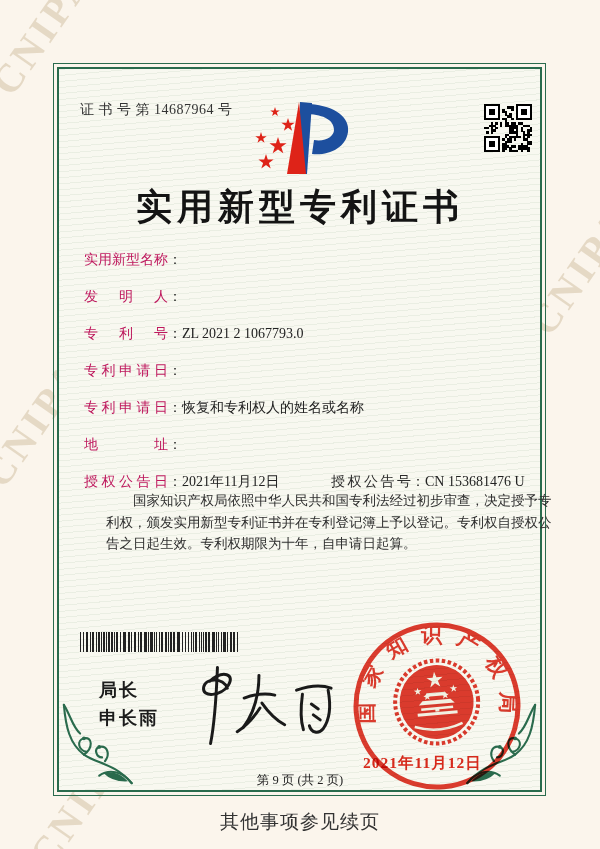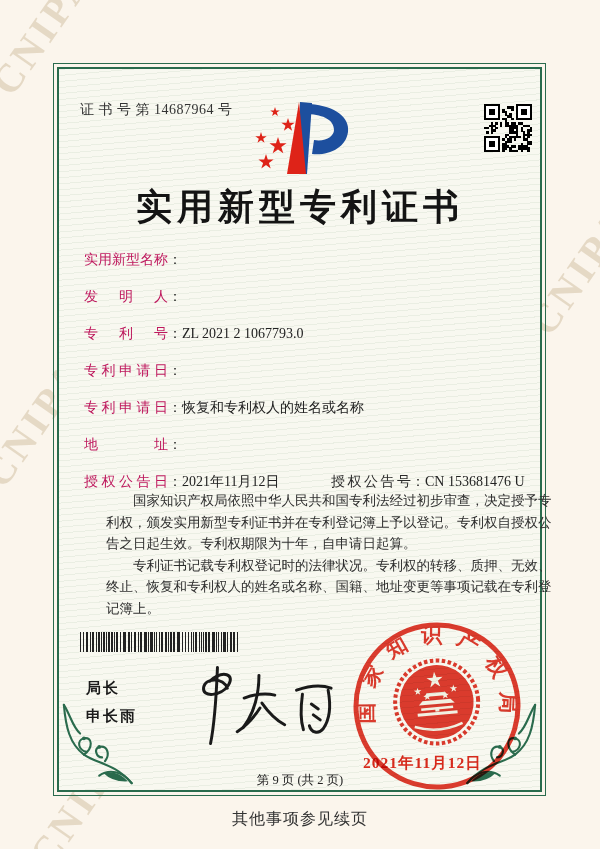--- a/index.html
+++ b/index.html
@@ -58,30 +58,30 @@
   .fvalue{flex:1 1 auto;color:#222;}
   .fvalue.fixed{flex:0 0 126px;}
   .flabel2{display:inline-block;width:80px;flex:0 0 80px;margin-left:23px;
     text-align:justify;text-align-last:justify;text-justify:inter-character;}
   
   .notice{position:absolute;left:92px;top:490px;width:456px;
     font-size:13.5px;line-height:21.5px;color:#2e2e2e;margin-left:14px;}
   .notice p{margin:0;text-indent:2em;}
   
   .barcode{position:absolute;left:80px;top:632px;width:162px;height:20px;}
-  .signatory{position:absolute;left:86px;top:676px;
-    font-family:Liberation Mono, monospace;
-    font-weight:700;font-size:15px;line-height:28px;letter-spacing:2px;color:#1c1c1c;}
+  .signatory{position:absolute;left:99px;top:676px;
+    font-family:Liberation Sans, sans-serif;
+    font-weight:700;font-size:18px;line-height:28px;letter-spacing:2px;color:#1c1c1c;}
   .sig-svg{position:absolute;left:172px;top:660px;width:168px;height:92px;}
   .seal{position:absolute;left:351px;top:620px;width:172px;height:172px;
     transform:rotate(-5deg);opacity:.92;mix-blend-mode:multiply;}
   .seal-date{position:absolute;left:363px;top:753px;font-size:15.5px;font-weight:700;
     letter-spacing:1px;color:var(--seal-red,#df2b1d);mix-blend-mode:multiply;}
   .page-info{position:absolute;left:0;right:0;top:772px;text-align:center;font-size:12.5px;color:#222;}
-  .cont-note{position:absolute;left:0;right:0;top:809px;text-align:center;font-size:16px;color:#333;letter-spacing:1px;}
+  .cont-note{position:absolute;left:0;right:0;top:809px;text-align:center;font-size:19px;color:#333;letter-spacing:1px;}
 </style>
 </head>
 <body style="--paper-cream: #fbf5ec; --border-green: #2a6b4d; --seal-red: #df2b1d; --logo-blue: #1d4f9e; --logo-red: #de2318; --ink: #2a2a2a;">
 
 <span class="wm w1">CNIPA</span>
 <span class="wm w2 faint">CNIPA</span>
 <span class="wm w3">CNIPA</span>
 <span class="wm w4">CNIPA</span>
 <span class="wm w5 faint">CNIPA</span>
 <span class="wm w6">CNIPA</span>
@@ -301,21 +301,20 @@
       <span class="fcolon">：</span>
     <span class="fvalue fixed">2021年11月12日</span>
     <span class="flabel2">授权公告号</span>
       <span class="fcolon">：</span>
     <span class="fvalue">CN 153681476 U</span>
   </div>
 </div>
 
 <div class="notice">
   <p>国家知识产权局依照中华人民共和国专利法经过初步审查，决定授予专利权，颁发实用新型专利证书并在专利登记簿上予以登记。专利权自授权公告之日起生效。专利权期限为十年，自申请日起算。</p>
-  <p>专利证书记载专利权登记时的法律状况。专利权的转移、质押、无效、终止、恢复和专利权人的姓名或名称、国籍、地址变更等事项记载在专利登记簿上。</p>
 </div>
 
 <svg class="barcode" id="barcode" viewBox="0 0 162 20" preserveAspectRatio="none" shape-rendering="crispEdges">
     <rect x="0" y="0" width="1" height="20" fill="#222"></rect>
     <rect x="3" y="0" width="1" height="20" fill="#222"></rect>
     <rect x="6" y="0" width="2" height="20" fill="#222"></rect>
     <rect x="10" y="0" width="1" height="20" fill="#222"></rect>
     <rect x="12" y="0" width="2" height="20" fill="#222"></rect>
     <rect x="16" y="0" width="1" height="20" fill="#222"></rect>
     <rect x="18" y="0" width="2" height="20" fill="#222"></rect>

